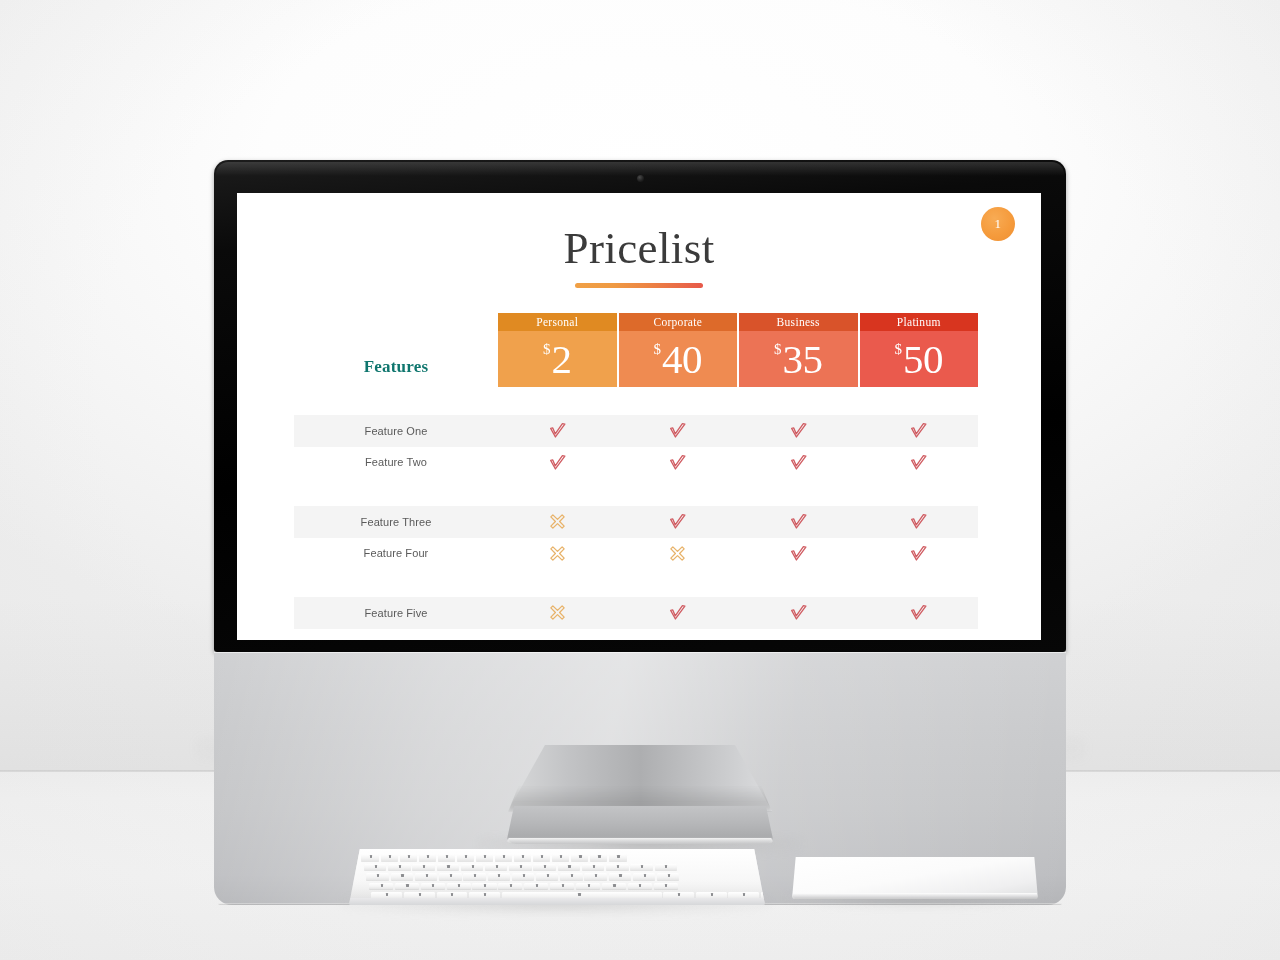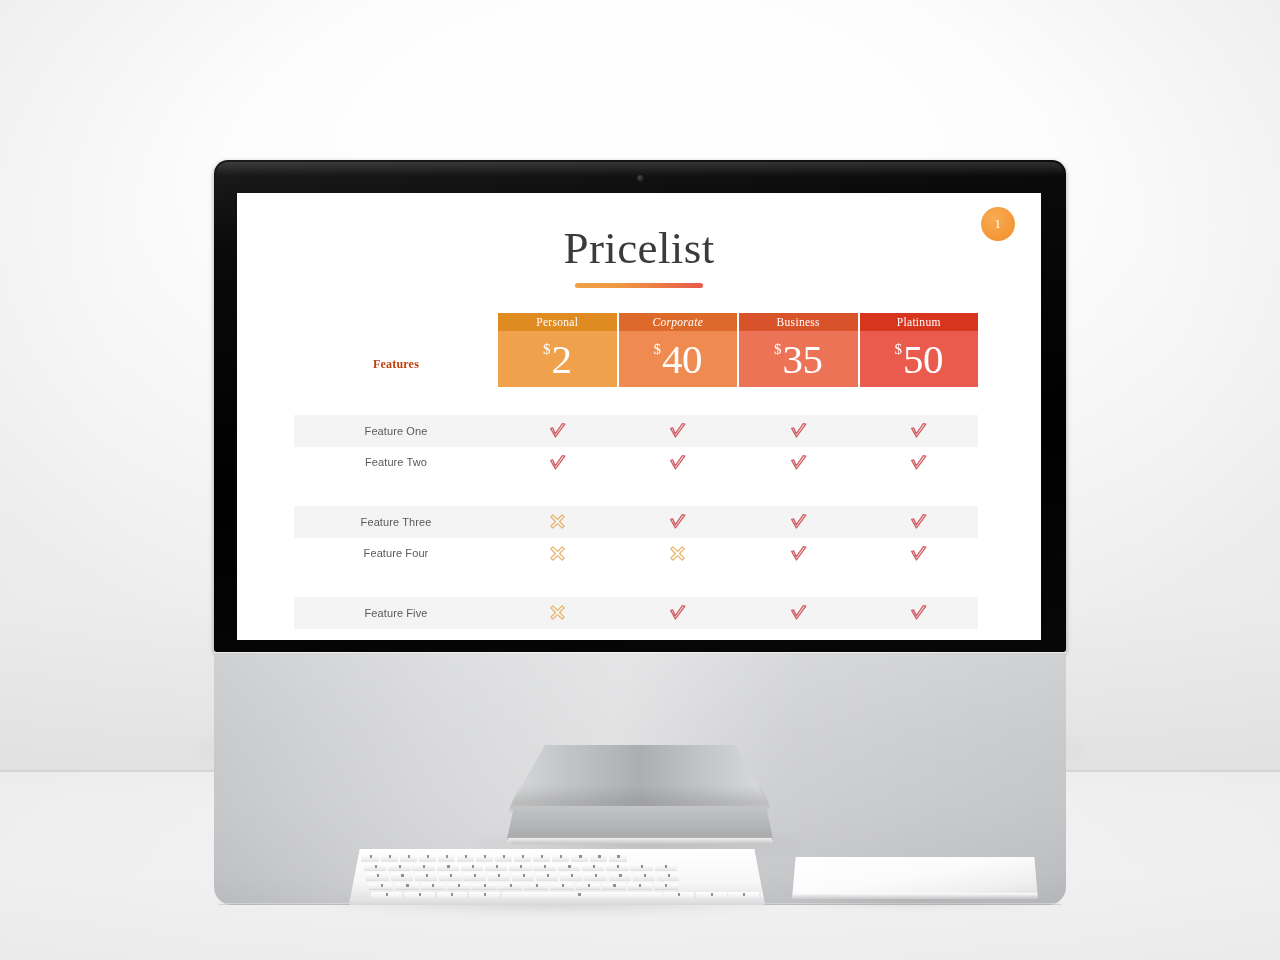--- a/index.html
+++ b/index.html
@@ -363,22 +363,22 @@
   }
 
   .features-label {
     position: absolute;
     left: 0;
     top: 44px;
     width: 204px;
     text-align: center;
     font-family: "Liberation Serif", serif;
     font-weight: 700;
-    font-size: 12px;
-    color: #c2410c;
+    font-size: 17px;
+    color: #0f766e;
     letter-spacing: 0.2px;
   }
 
   .tbody { margin-top: 0; }
   .trow {
     display: flex;
     height: 31.5px;
     align-items: center;
   }
   .trow.alt { background: #f4f4f4; margin-top: 28px; }
@@ -435,21 +435,21 @@
 
           <div class="thead">
               <div class="col-head">
                 <div class="cname" style="background: rgb(224, 138, 34);">Personal</div>
                 <div class="cprice" style="background: rgb(240, 161, 76);">
                   <span class="cur">$</span>
                   <span class="amt">2</span>
                 </div>
               </div>
               <div class="col-head">
-                <div class="cname" style="background: rgb(221, 106, 42); font-style: italic;">Corporate</div>
+                <div class="cname" style="background: rgb(221, 106, 42);">Corporate</div>
                 <div class="cprice" style="background: rgb(239, 139, 81);">
                   <span class="cur">$</span>
                   <span class="amt">40</span>
                 </div>
               </div>
               <div class="col-head">
                 <div class="cname" style="background: rgb(217, 83, 42);">Business</div>
                 <div class="cprice" style="background: rgb(236, 115, 85);">
                   <span class="cur">$</span>
                   <span class="amt">35</span>

